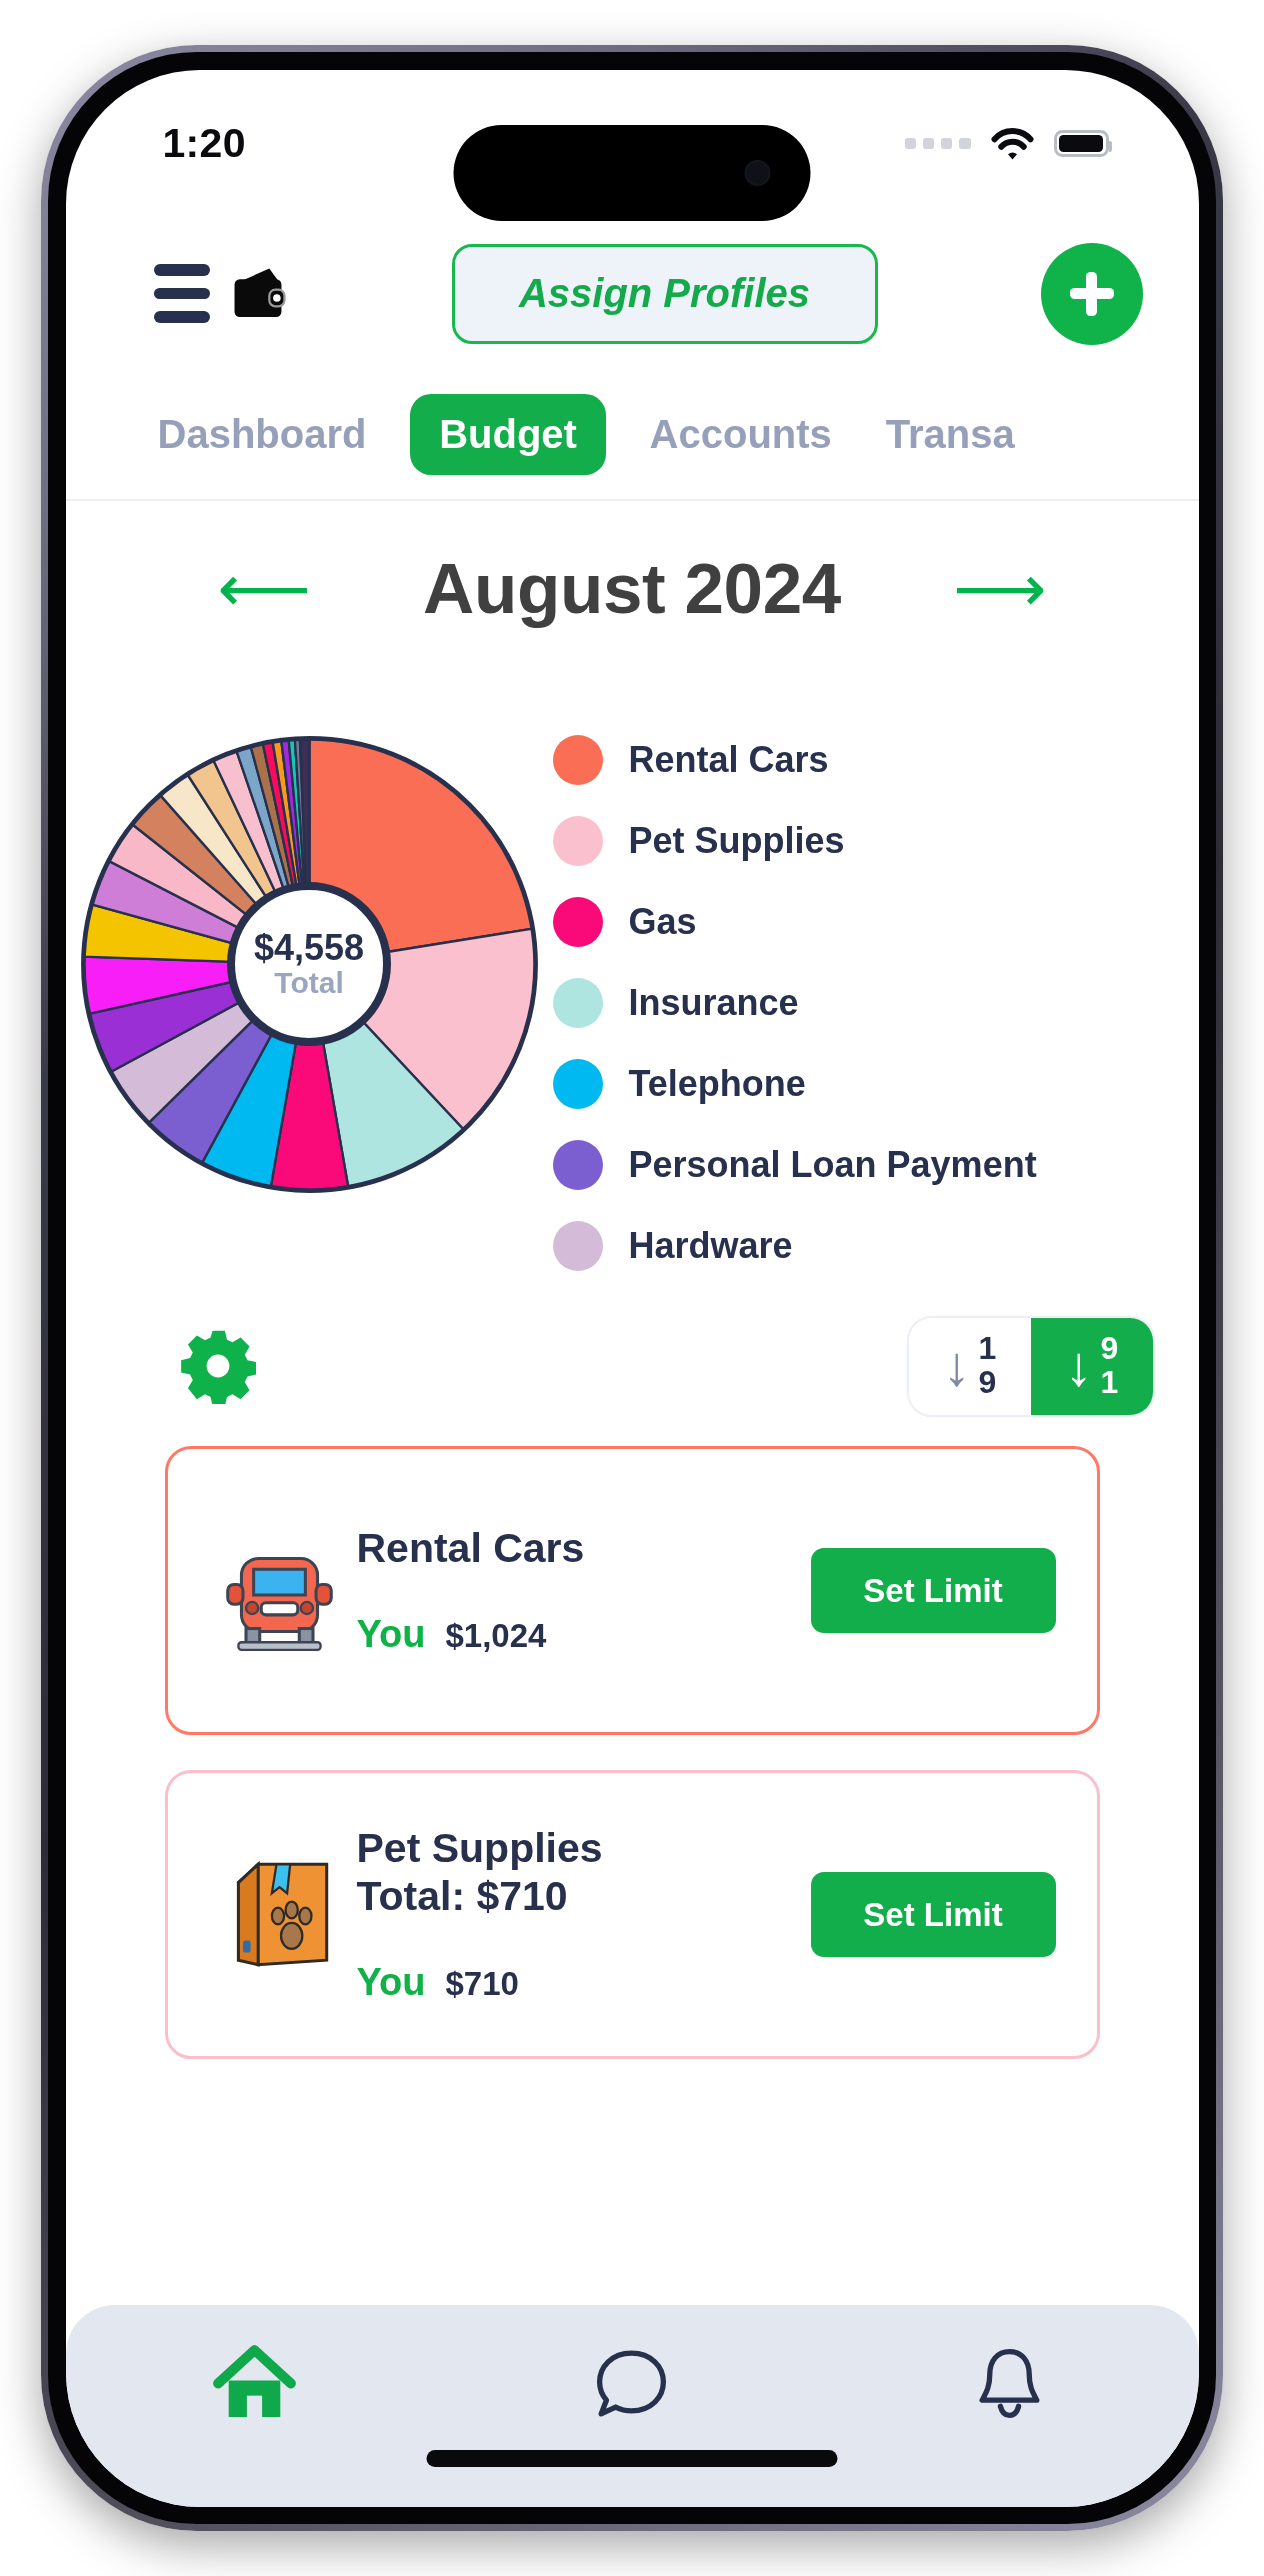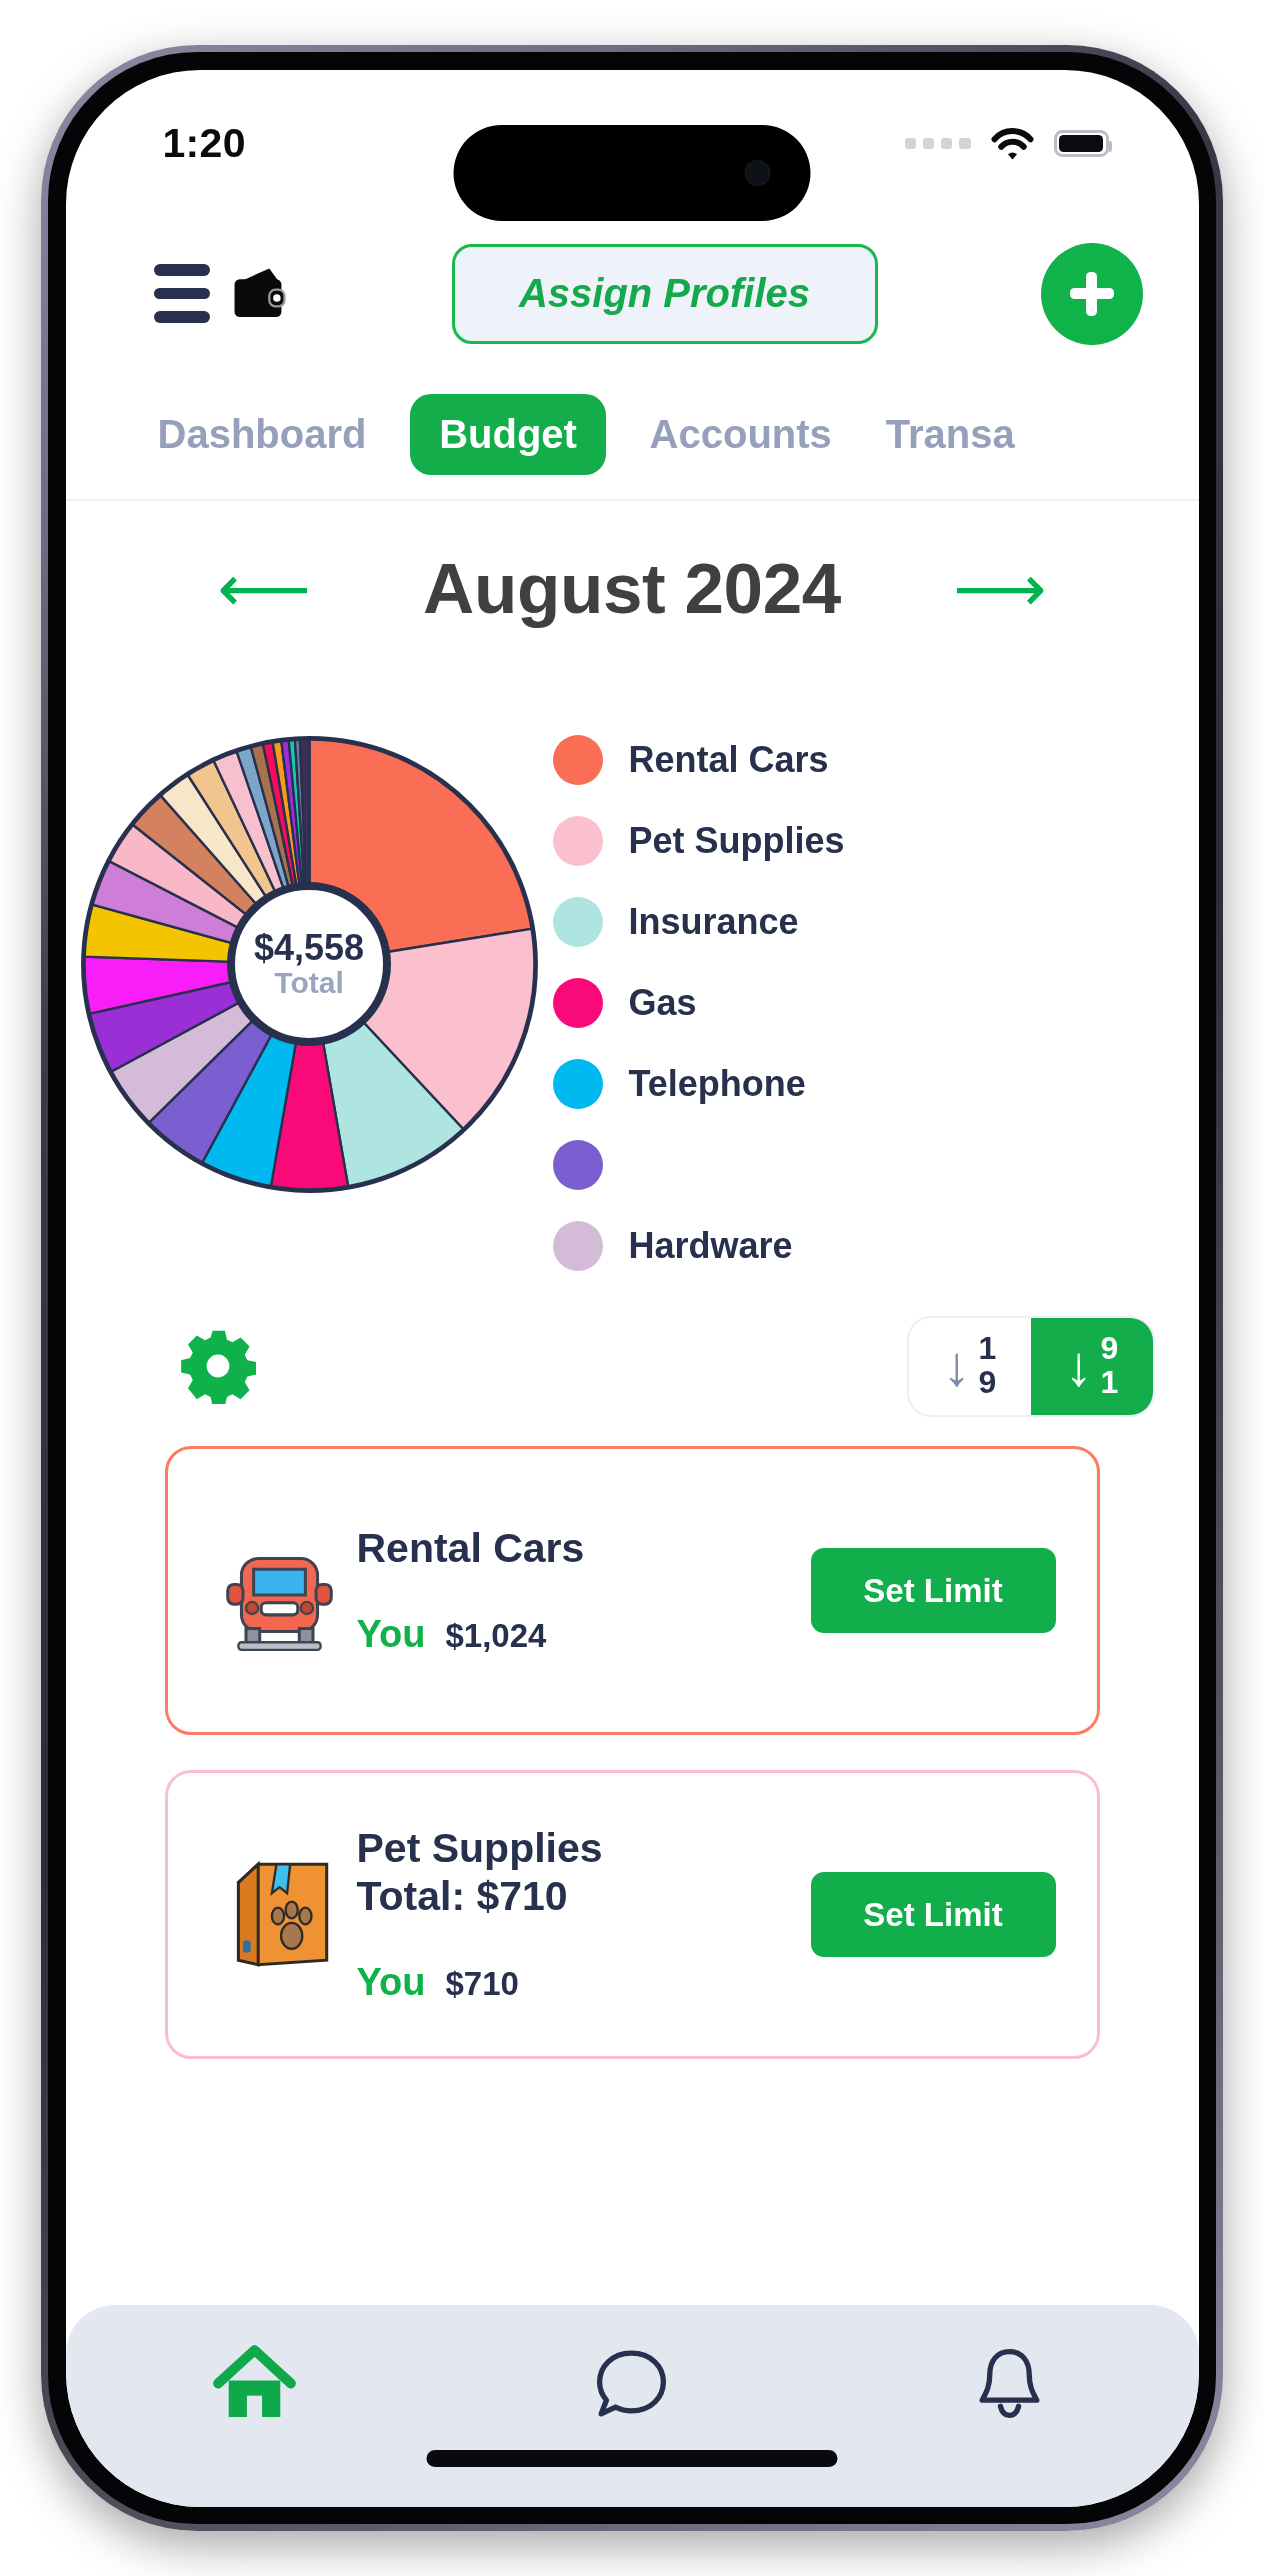--- a/index.html
+++ b/index.html
@@ -289,33 +289,34 @@
       <div class="legend">
         <div class="legend-item">
           <span class="legend-dot" style="background:#fa6e55"></span>
           <span class="legend-lbl">Rental Cars</span>
         </div>
         <div class="legend-item">
           <span class="legend-dot" style="background:#fbc0cd"></span>
           <span class="legend-lbl">Pet Supplies</span>
         </div>
         <div class="legend-item">
+          <span class="legend-dot" style="background:#fa0a78"></span>
+          <span class="legend-lbl">Gas</span>
+        </div>
+        <div class="legend-item">
           <span class="legend-dot" style="background:#aee5e0"></span>
           <span class="legend-lbl">Insurance</span>
         </div>
         <div class="legend-item">
-          <span class="legend-dot" style="background:#fa0a78"></span>
-          <span class="legend-lbl">Gas</span>
-        </div>
-        <div class="legend-item">
           <span class="legend-dot" style="background:#00b9f1"></span>
           <span class="legend-lbl">Telephone</span>
         </div>
         <div class="legend-item">
           <span class="legend-dot" style="background:#7b5fd1"></span>
+          <span class="legend-lbl">Personal Loan Payment</span>
         </div>
         <div class="legend-item">
           <span class="legend-dot" style="background:#d4bcd9"></span>
           <span class="legend-lbl">Hardware</span>
         </div>
       </div>
     </div>
 
     <div class="controls">
       <span class="gear">

